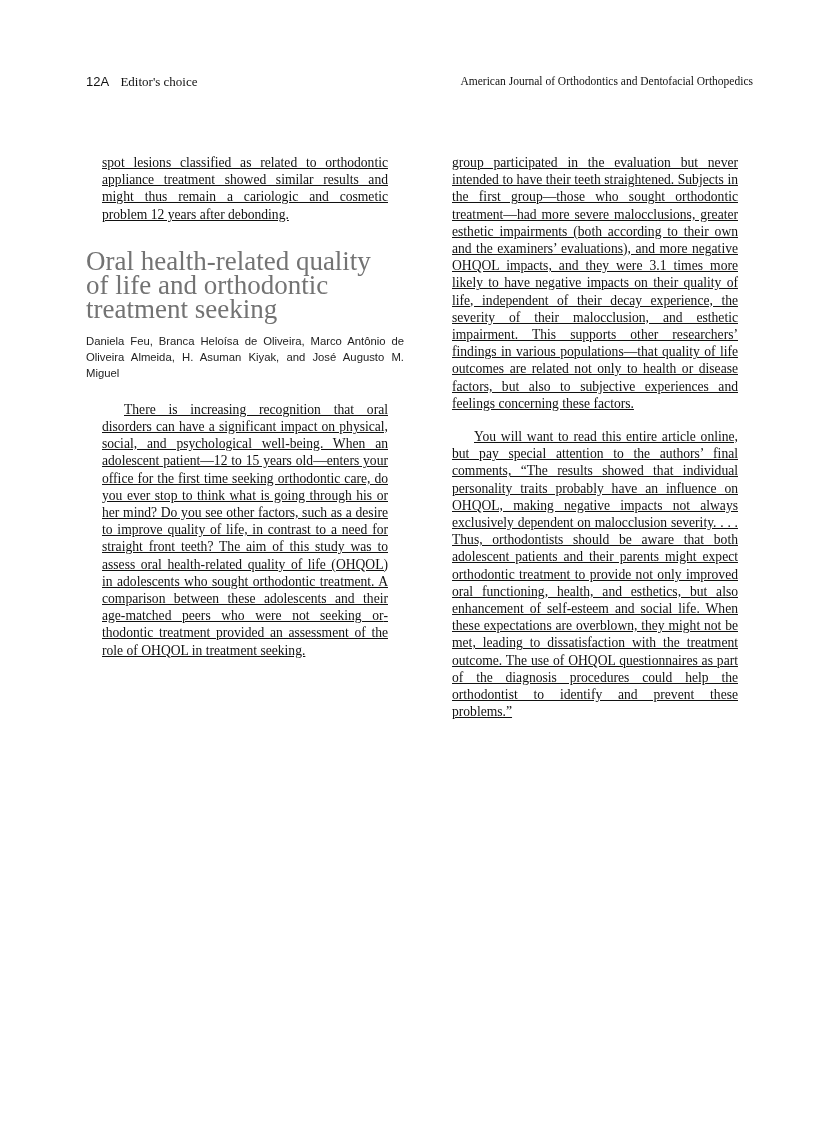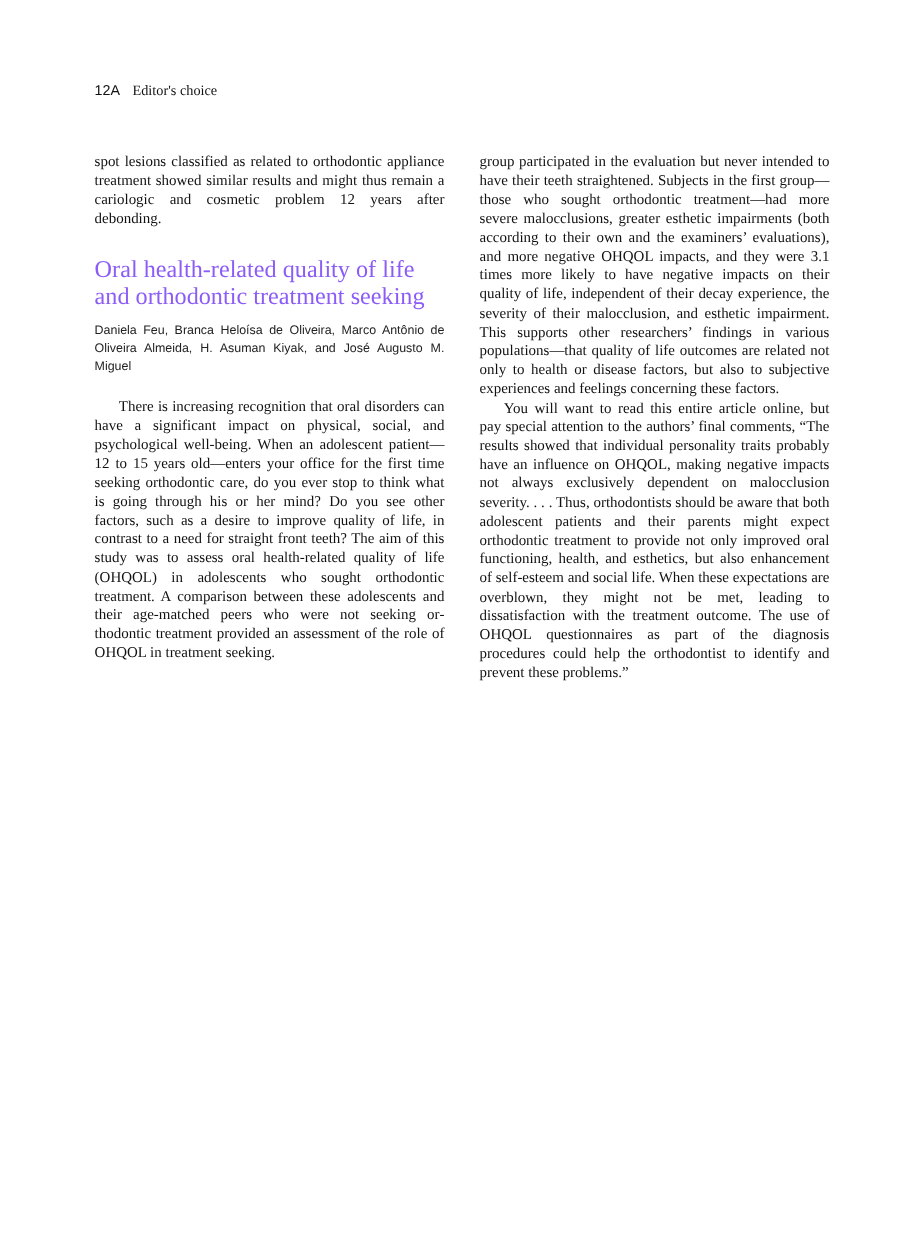--- a/index.html
+++ b/index.html
@@ -15,42 +15,43 @@
     font-family: "Liberation Serif", serif; font-size: 11.5px; line-height: 15px; color: #111;
   }
   .col {
     position: absolute; top: 126px; width: 318px;
     font-family: "Liberation Serif", serif; font-size: 13.6px; line-height: 17.2px;
     text-align: justify; color: #111;
     hyphens: manual;
   }
   .col.left { left: 86px; }
   .col.right { left: 436px; }
-  .col p { margin: 0; }
+  .col p { margin: 16px; text-decoration: underline; }
   .col p.indent { text-indent: 22px; }
   .article-title {
-    font-family: "Liberation Serif", serif; font-size: 22px; line-height: 24px;
-    font-weight: normal; margin: 26px 4px 12px 0; text-align: left; color: #8b5cf6;
+    font-family: "Liberation Serif", serif; font-size: 27px; line-height: 24px;
+    font-weight: normal; margin: 26px 4px 12px 0; text-align: left; color: #737373;
   }
   .authors {
     font-family: "Liberation Sans", sans-serif; font-size: 11.3px; line-height: 16px;
     margin: 0 0 20px 0; text-align: justify; color: #222;
   }
 </style>
 </head>
 <body>
 
 <div class="page">
 
   <div class="header-left">
     <span class="pg">12A</span>
     <span>Editor's choice</span>
   </div>
 
   <div class="header-right">
+    <div>American Journal of Orthodontics and Dentofacial Orthopedics</div>
   </div>
 
   <div class="col left">
     <p>spot lesions classified as related to orthodontic appli­ance treatment showed similar results and might thus remain a cariologic and cosmetic problem 12 years after debonding.</p>
     <h2 class="article-title">Oral health-related quality of life and orthodontic treatment seeking</h2>
     <div class="authors">Daniela Feu, Branca Heloísa de Oliveira, Marco Antônio de Oliveira Almeida, H. Asuman Kiyak, and José Augusto M. Miguel</div>
     <p class="indent">There is increasing recognition that oral disorders can have a significant impact on physical, social, and psychological well-being. When an adolescent pa­tient—12 to 15 years old—enters your office for the first time seeking orthodontic care, do you ever stop to think what is going through his or her mind? Do you see other factors, such as a desire to improve quality of life, in contrast to a need for straight front teeth? The aim of this study was to assess oral health-related quality of life (OHQOL) in adolescents who sought orthodontic treatment. A comparison between these adolescents and their age-matched peers who were not seeking or­thodontic treatment provided an assessment of the role of OHQOL in treatment seeking.</p>
   </div>
 
   <div class="col right">

